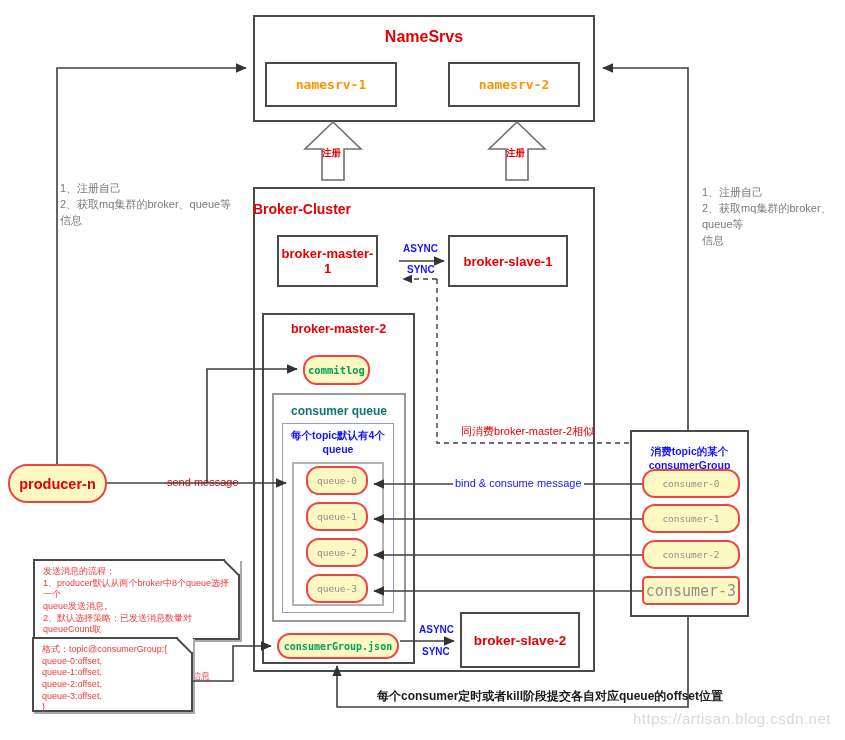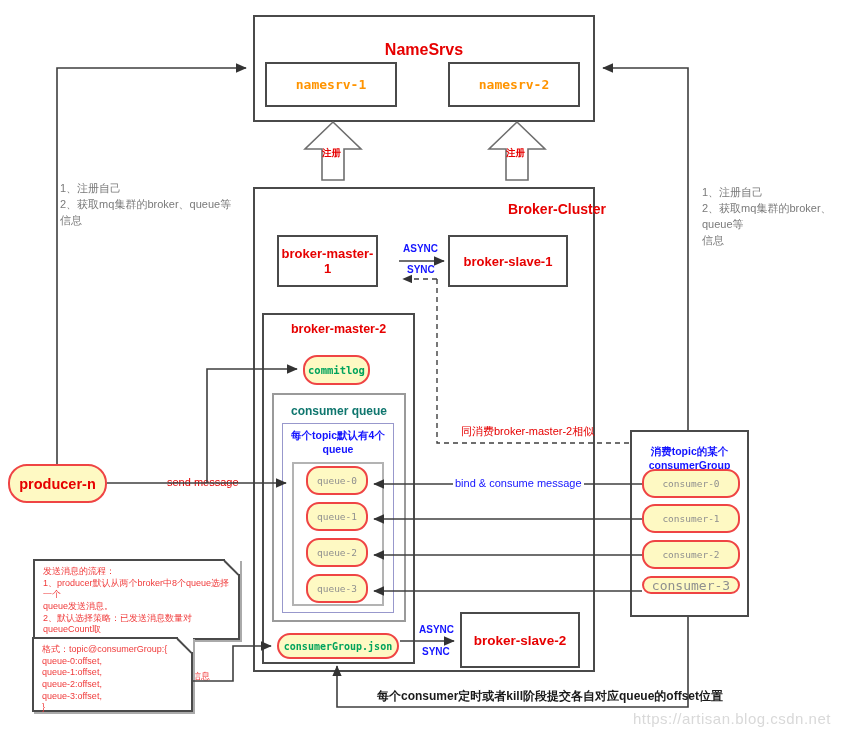--- a/index.html
+++ b/index.html
@@ -42,29 +42,29 @@
   svg.lines { position:absolute; left:0; top:0; z-index:5; pointer-events:none; }
   .watermark { position:absolute; color:#d9d9d9; font-size:15px; z-index:6;
                letter-spacing:0.5px; }
 </style>
 </head>
 <body>
 
 <div id="canvas">
 
   <div class="box" style="left:253px; top:15px; width:342px; height:107px;"></div>
-  <div class="abs red bold" style="left:253px; top:28px; width:342px; text-align:center; font-size:16px; z-index:1;margin-top:13px;">NameSrvs</div>
+  <div class="abs red bold" style="left:253px; top:28px; width:342px; text-align:center; font-size:16px; z-index:1;">NameSrvs</div>
   <div class="box center orange bold mono" style="left:265px; top:62px; width:132px; height:45px; font-size:13px;">namesrv-1</div>
   <div class="box center orange bold mono" style="left:448px; top:62px; width:132px; height:45px; font-size:13px;">namesrv-2</div>
 
   <div class="label red bold" style="left:322px; top:147px; font-size:9.5px;">注册</div>
   <div class="label red bold" style="left:506px; top:147px; font-size:9.5px;">注册</div>
 
   <div class="box" style="left:253px; top:187px; width:342px; height:485px;"></div>
-  <div class="abs red bold" style="left:264px; top:201px; width:342px; text-align:right; font-size:14px; z-index:1;">Broker-Cluster</div>
+  <div class="abs red bold" style="left:253px; top:201px; width:342px; text-align:left; font-size:14px; z-index:1;">Broker-Cluster</div>
 
   <div class="box center red bold" style="left:277px; top:235px; width:101px; height:52px; font-size:13px;">broker-master-1</div>
   <div class="box center red bold" style="left:448px; top:235px; width:120px; height:52px; font-size:13px;">broker-slave-1</div>
   <div class="label blue bold" style="left:403px; top:243px; font-size:10px;">ASYNC</div>
   <div class="label blue bold" style="left:407px; top:264px; font-size:10px;">SYNC</div>
 
   <div class="box" style="left:262px; top:313px; width:153px; height:351px;"></div>
   <div class="abs red bold" style="left:262px; top:322px; width:153px; text-align:center; font-size:12.5px; z-index:1;">broker-master-2</div>
   <div class="rbox green bold mono" style="left:303px; top:355px; width:67px; height:30px; border-radius:14px; font-size:10.5px;">commitlog</div>
 
@@ -87,21 +87,21 @@
   <div class="label blue bold" style="left:422px; top:646px; font-size:10px;">SYNC</div>
 
   <div class="rbox red bold" style="left:8px; top:464px; width:99px; height:39px; border-radius:19px; font-size:14.5px;">producer-n</div>
 
   <div class="box" style="left:630px; top:430px; width:119px; height:187px;"></div>
   <div class="abs blue bold prelines" style="left:630px; top:435px; width:119px; text-align:center; font-size:10.5px; line-height:1.35; z-index:1;margin-top:9px;">消费topic的某个
 consumerGroup</div>
   <div class="rbox grayt mono" style="left:642px; top:469px; width:98px; height:29px; border-radius:13px; font-size:9.5px;">consumer-0</div>
   <div class="rbox grayt mono" style="left:642px; top:504px; width:98px; height:29px; border-radius:13px; font-size:9.5px;">consumer-1</div>
   <div class="rbox grayt mono" style="left:642px; top:540px; width:98px; height:29px; border-radius:13px; font-size:9.5px;">consumer-2</div>
-  <div class="rbox grayt mono" style="left:642px; top:576px; width:98px; height:18px; border-radius:13px; font-size:13px;">consumer-3</div>
+  <div class="rbox grayt mono" style="left:642px; top:576px; width:98px; height:29px; border-radius:5px; font-size:15px;">consumer-3</div>
 
   <div class="note" style="left:33px; top:517px; width:207px; height:81px;margin-top:42px;">发送消息的流程：
 1、producer默认从两个broker中8个queue选择一个
 queue发送消息。
 2、默认选择策略：已发送消息数量对queueCount取
 mod
 3、消息内容全部存储在commitlog中，queuelog记录
 每条消息再commitlog中存储的位置等信息</div>
   <div class="note" style="left:32px; top:637px; width:161px; height:75px;">格式：topic@consumerGroup:{
 queue-0:offset,

